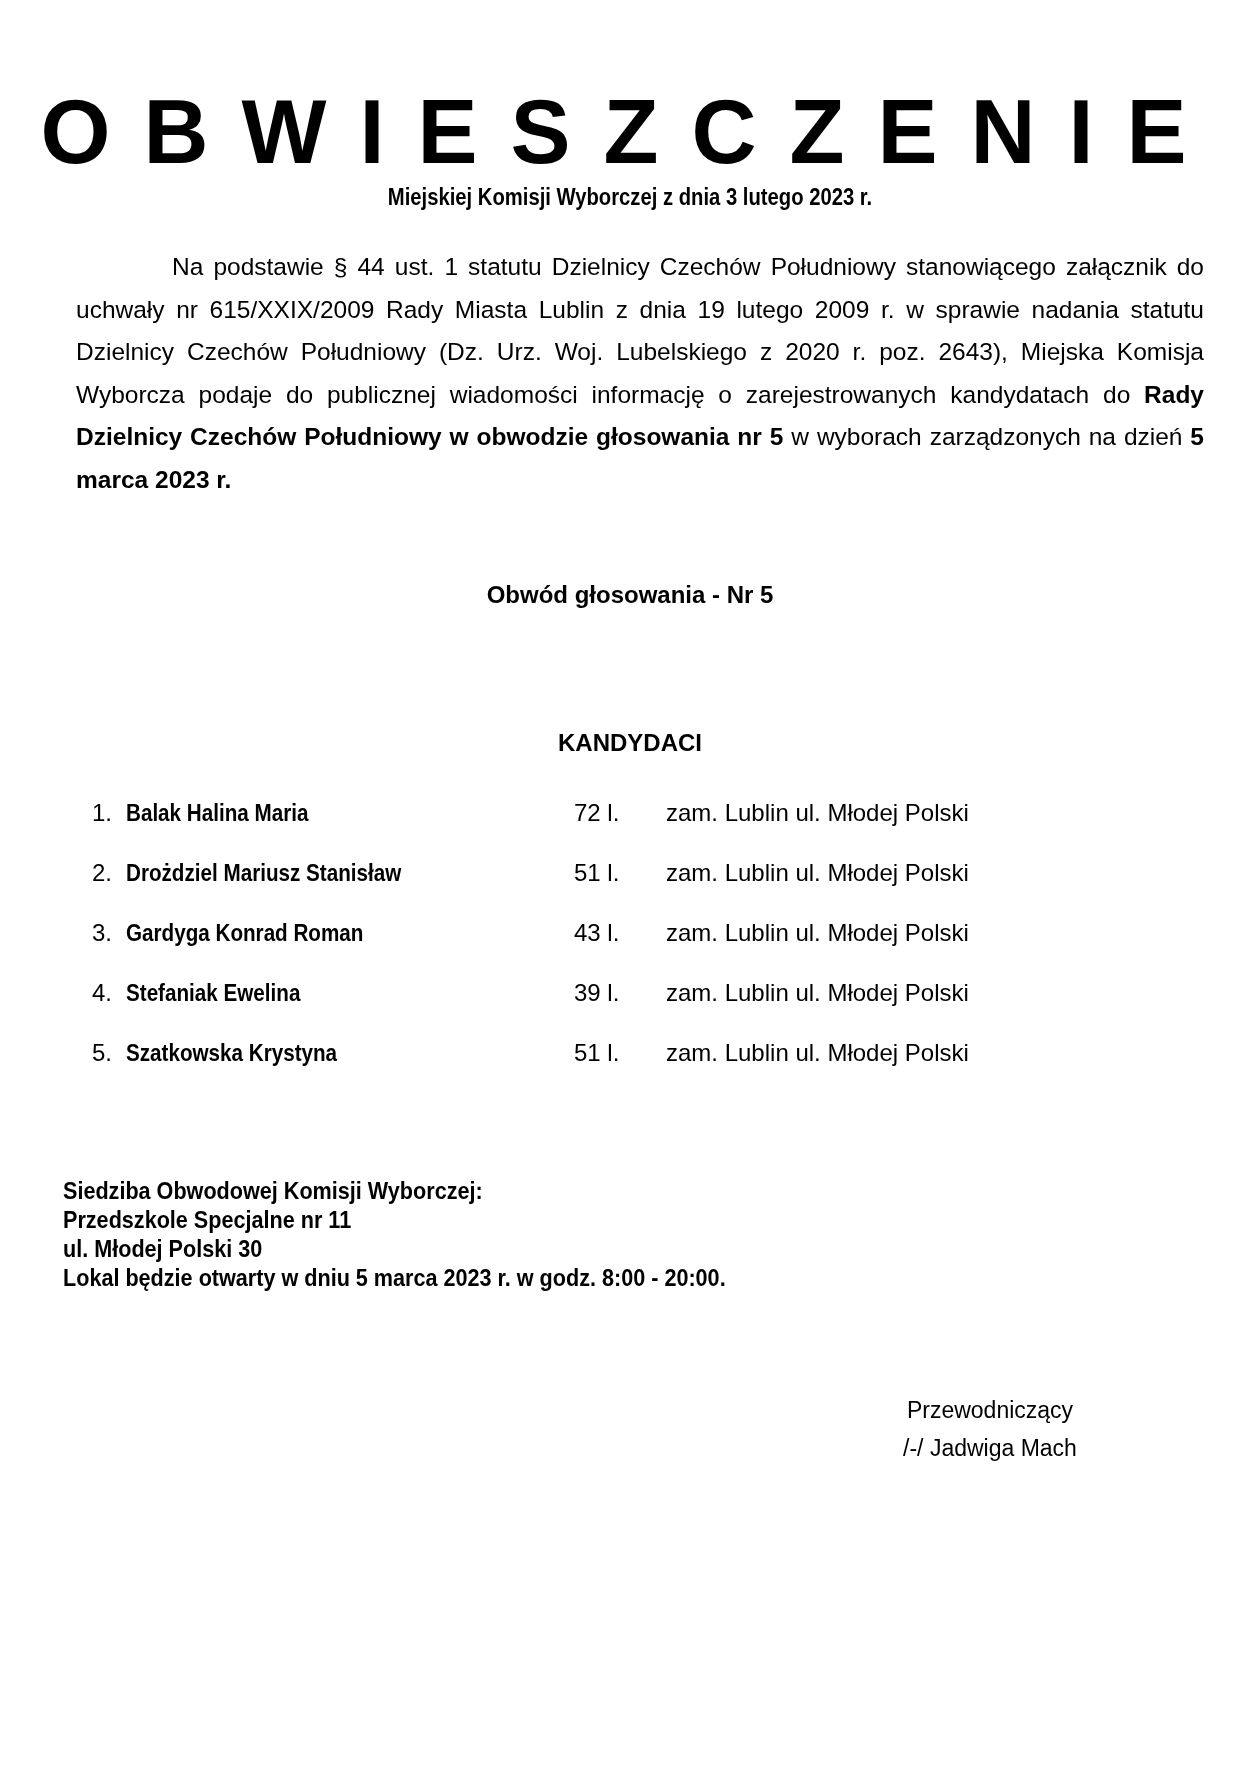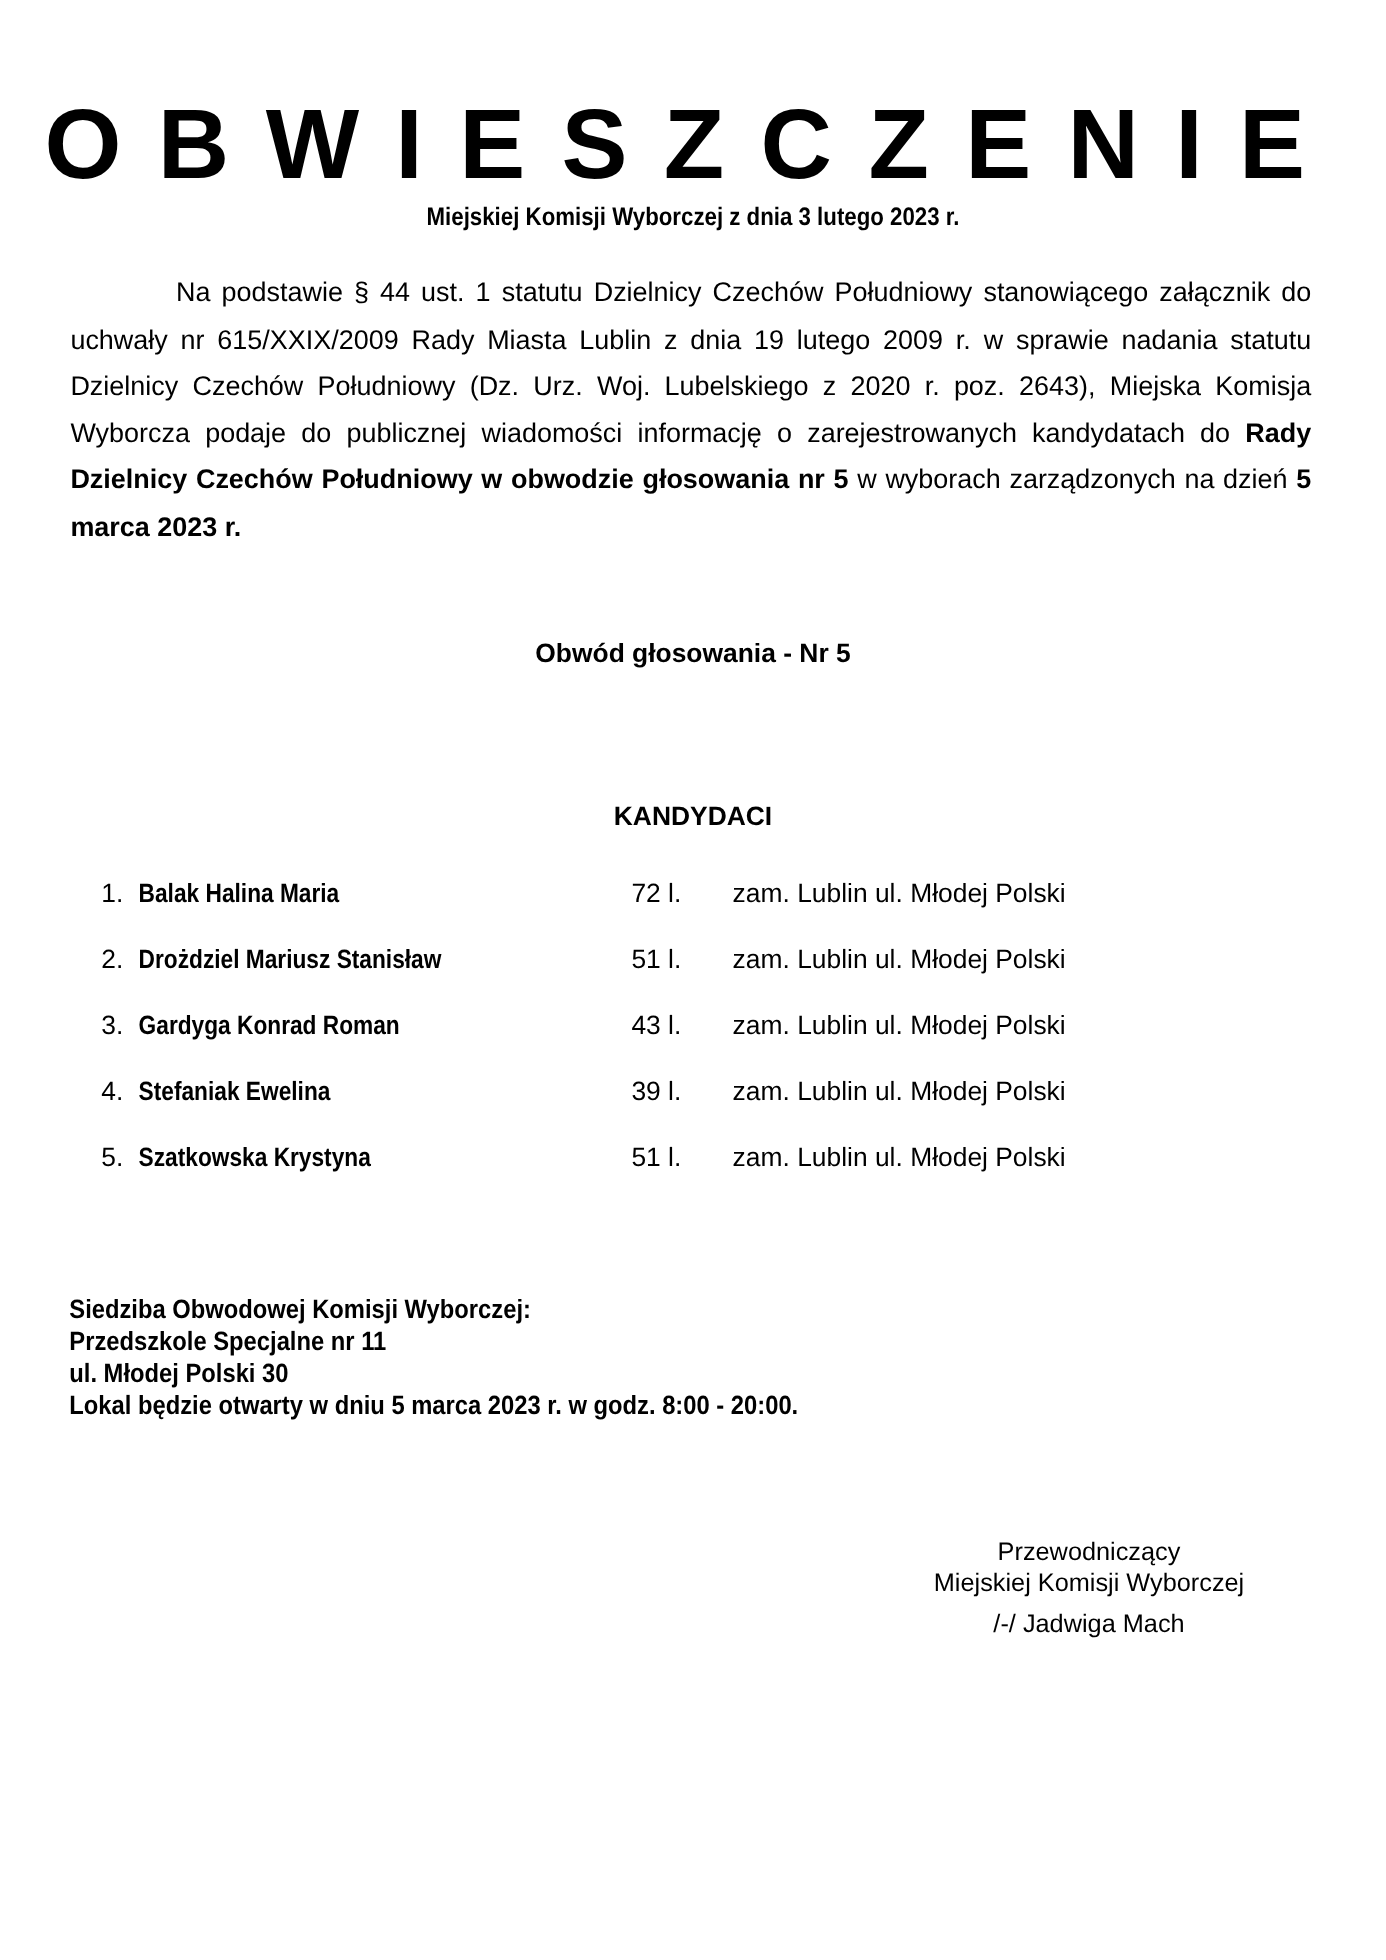--- a/index.html
+++ b/index.html
@@ -34,21 +34,21 @@
       width: 1260px;
       text-align: center;
       font-weight: bold;
       font-size: 23px;
       line-height: 30px;
       transform: scaleX(0.88);
     }
     .para {
       position: absolute;
       top: 246px;
-      left: 64px;
+      left: 76px;
       width: 1128px;
       font-size: 24.5px;
       line-height: 42.5px;
       text-align: justify;
       text-indent: 96px;
       margin: 0;
     }
     .para b { font-weight: bold; }
     .district {
       position: absolute;
@@ -182,15 +182,14 @@
 
 <div class="seat">
   <div>Siedziba Obwodowej Komisji Wyborczej:</div>
   <div>Przedszkole Specjalne nr 11</div>
   <div>ul. Młodej Polski 30</div>
   <div>Lokal będzie otwarty w dniu 5 marca 2023 r. w godz. 8:00 - 20:00.</div>
 </div>
 
 <div class="sign">
   <div>Przewodniczący</div>
-  <div>Miejskiej Komisji Wyborczej</div>
   <div class="signer">/-/ Jadwiga Mach</div>
 </div>
 
 </body></html>

